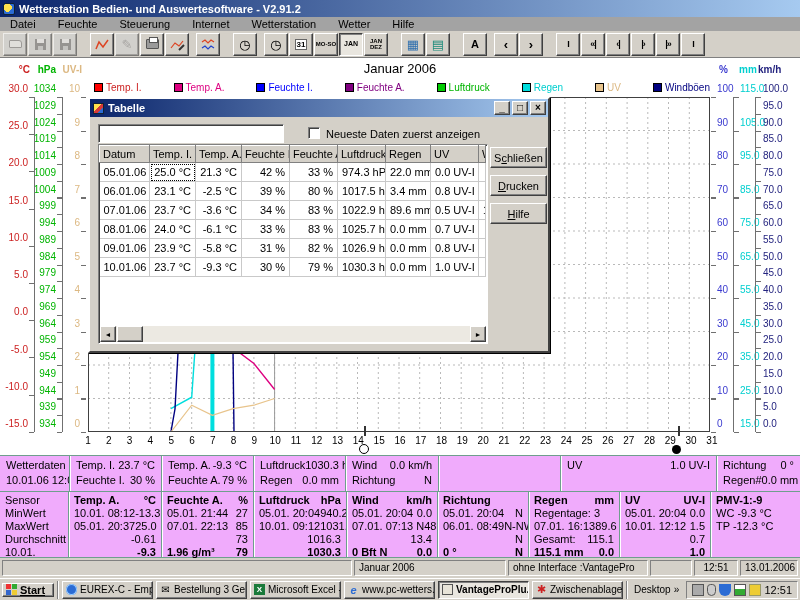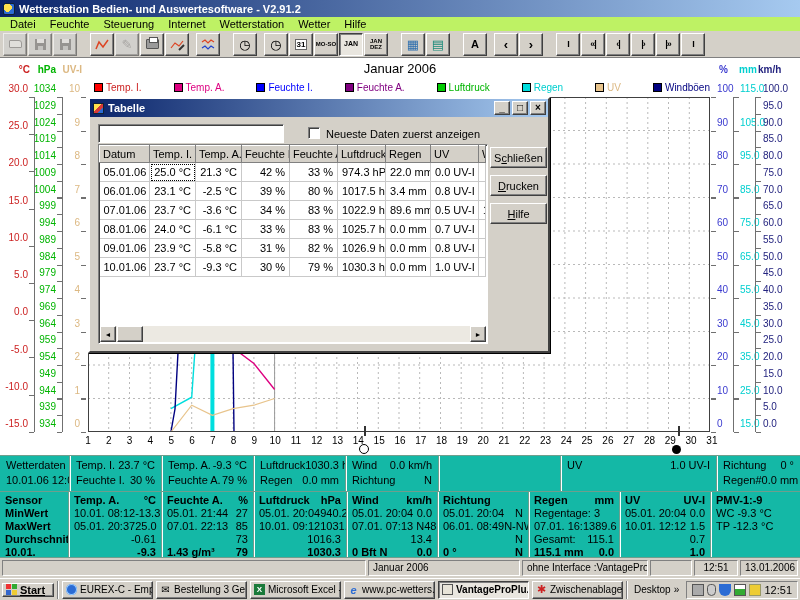--- a/index.html
+++ b/index.html
@@ -13,22 +13,22 @@
             box-shadow: inset 1px 1px 0 #404040; }
   .pressed { background:#e9e6df; border:1px solid #fff; border-top-color:#404040; border-left-color:#404040;
              box-shadow: inset 1px 1px 0 #808080; }
 
   
   #titlebar { position:absolute; top:0; left:0; width:800px; height:17px;
               background:linear-gradient(90deg,#0a246a,#a6caf0); display:flex; align-items:center;
               color:#fff; font-weight:bold; padding-left:3px; gap:4px; }
   .appicon { width:12px; height:12px; border-radius:2px;
              background: radial-gradient(circle at 35% 35%, #ffe14d 0 45%, #2c6cd4 46% 100%); border:1px solid #123; }
-  #menubar { position:absolute; top:17px; left:0; width:800px; height:14px; background:#bef264;
-             display:flex; align-items:center; gap:2px; padding-left:4px; }
+  #menubar { position:absolute; top:17px; left:0; width:800px; height:14px; background:#a3a3a3;
+             display:flex; align-items:center; gap:10px; padding-left:4px; }
   #menubar span { padding:0 6px; cursor:default; }
   #toolbar { position:absolute; top:31px; left:0; width:800px; height:27px; background:#d4d0c8;
              border-bottom:1px solid #808080; display:flex; align-items:center; padding-left:3px; }
   .tbtn { width:24px; height:23px; margin-right:1px; display:flex; align-items:center; justify-content:center;
           font-size:11px; overflow:hidden; }
   .tbtn.dis { color:#8a8a8a; filter:grayscale(1); opacity:.6; }
   .tgap { width:12px; } .tgap2 { width:6px; }
   .glyph13 { font-size:13px; line-height:13px; }
   .tinytxt { font-size:6px; line-height:6px; text-align:center; font-weight:bold; }
   .navtxt { font-size:9px; font-weight:bold; letter-spacing:-1px; }
@@ -97,31 +97,31 @@
   #grid td:first-child { text-align:right; }
   #grid tbody tr:first-child td:nth-child(2) { outline:1px dotted #000; outline-offset:-2px; }
   #hscroll { position:absolute; left:1px; right:1px; bottom:1px; height:16px; background:#ece9e2; }
   .sarrow { position:absolute; top:0; width:16px; height:16px; font-size:7px; display:flex; align-items:center; justify-content:center; }
   #hthumb { position:absolute; left:17px; top:0; width:26px; height:16px; }
   .dlg-btn { position:absolute; left:400px; width:57px; height:21px; font:11px "Liberation Sans",sans-serif;
              display:flex; align-items:center; justify-content:center; }
   .u { text-decoration:underline; }
 
   
-  .mint { background:#14b8a6; }
+  .mint { background:#f0abfc; }
   #panel1 { position:absolute; top:455px; left:0; width:800px; height:37px; display:flex;
             border-top:1px solid #6f9e8d; border-bottom:1px solid #6f9e8d; box-shadow:inset 0 1px 0 #fff; }
   #panel2 { position:absolute; top:492px; left:0; width:800px; height:66px; display:flex;
             border-bottom:1px solid #6f9e8d; box-shadow:inset 0 1px 0 #fff; }
   .pcell { height:100%; padding-top:2px; }
   .pcell + .pcell { border-left:1px solid #6f9e8d; box-shadow:inset 1px 0 0 #fff; }
   .pline { display:flex; justify-content:space-between; line-height:15px; padding:0 6px; white-space:nowrap; overflow:hidden; }
   .sline, .shead { display:flex; justify-content:space-between; line-height:13px; padding:0 5px; white-space:nowrap; overflow:hidden; }
   .shead { font-weight:bold; }
-  .slabel .sline { font-weight:bold; }
+  .slabel .sline { font-weight:normal; }
   .srows > .sline:last-child { font-weight:bold; }
 
   
   #statusbar { position:absolute; top:558px; left:0; width:800px; height:20px; background:#d4d0c8;
                display:flex; align-items:center; gap:2px; padding:0 2px; }
   .scell { height:16px; line-height:14px; padding:0 4px; background:#d4d0c8;
            border:1px solid; border-color:#808080 #fff #fff #808080; white-space:nowrap; overflow:hidden; font-size:10px; }
   #taskbar { position:absolute; top:578px; left:0; width:800px; height:22px; background:#d4d0c8;
              border-top:1px solid #fff; display:flex; align-items:center; gap:3px; padding:0 2px; }
   #startbtn { width:52px; height:14px; display:flex; align-items:center; gap:3px; padding:0 3px; font-weight:bold; font-size:11px;text-decoration:underline; }
@@ -705,21 +705,21 @@
         </div>
         <div class="sline">
           <span>07.01.  22:13</span>
           <span>85</span>
         </div>
         <div class="sline">
           <span></span>
           <span>73</span>
         </div>
         <div class="sline">
-          <span>1.43 g/m³</span>
+          <span>1.96 g/m³</span>
           <span>79</span>
         </div>
       </div>
   </div>
   <div class="pcell mint" style="width:93px">
     <div class="shead">
         <span>Luftdruck</span>
         <span>hPa</span>
       </div>
     <div class="srows">
@@ -859,21 +859,21 @@
           <span></span>
           <span></span>
         </div>
       </div>
   </div>
 </div>
 
 <div id="statusbar">
   <span class="scell" style="flex:1"></span>
   <span class="scell" style="width:152px">Januar 2006</span>
-  <span class="scell" style="width:126px">ohne Interface :VantagePro</span>
+  <span class="scell" style="width:140px">ohne Interface :VantagePro</span>
   <span class="scell" style="width:42px"></span>
   <span class="scell" style="width:44px;text-align:center">12:51</span>
   <span class="scell" style="width:58px;text-align:right">13.01.2006</span>
 </div>
 
 <div id="taskbar">
   <div id="startbtn" class="raised">
     <span class="winlogo">
         <i></i>
         <i></i>

